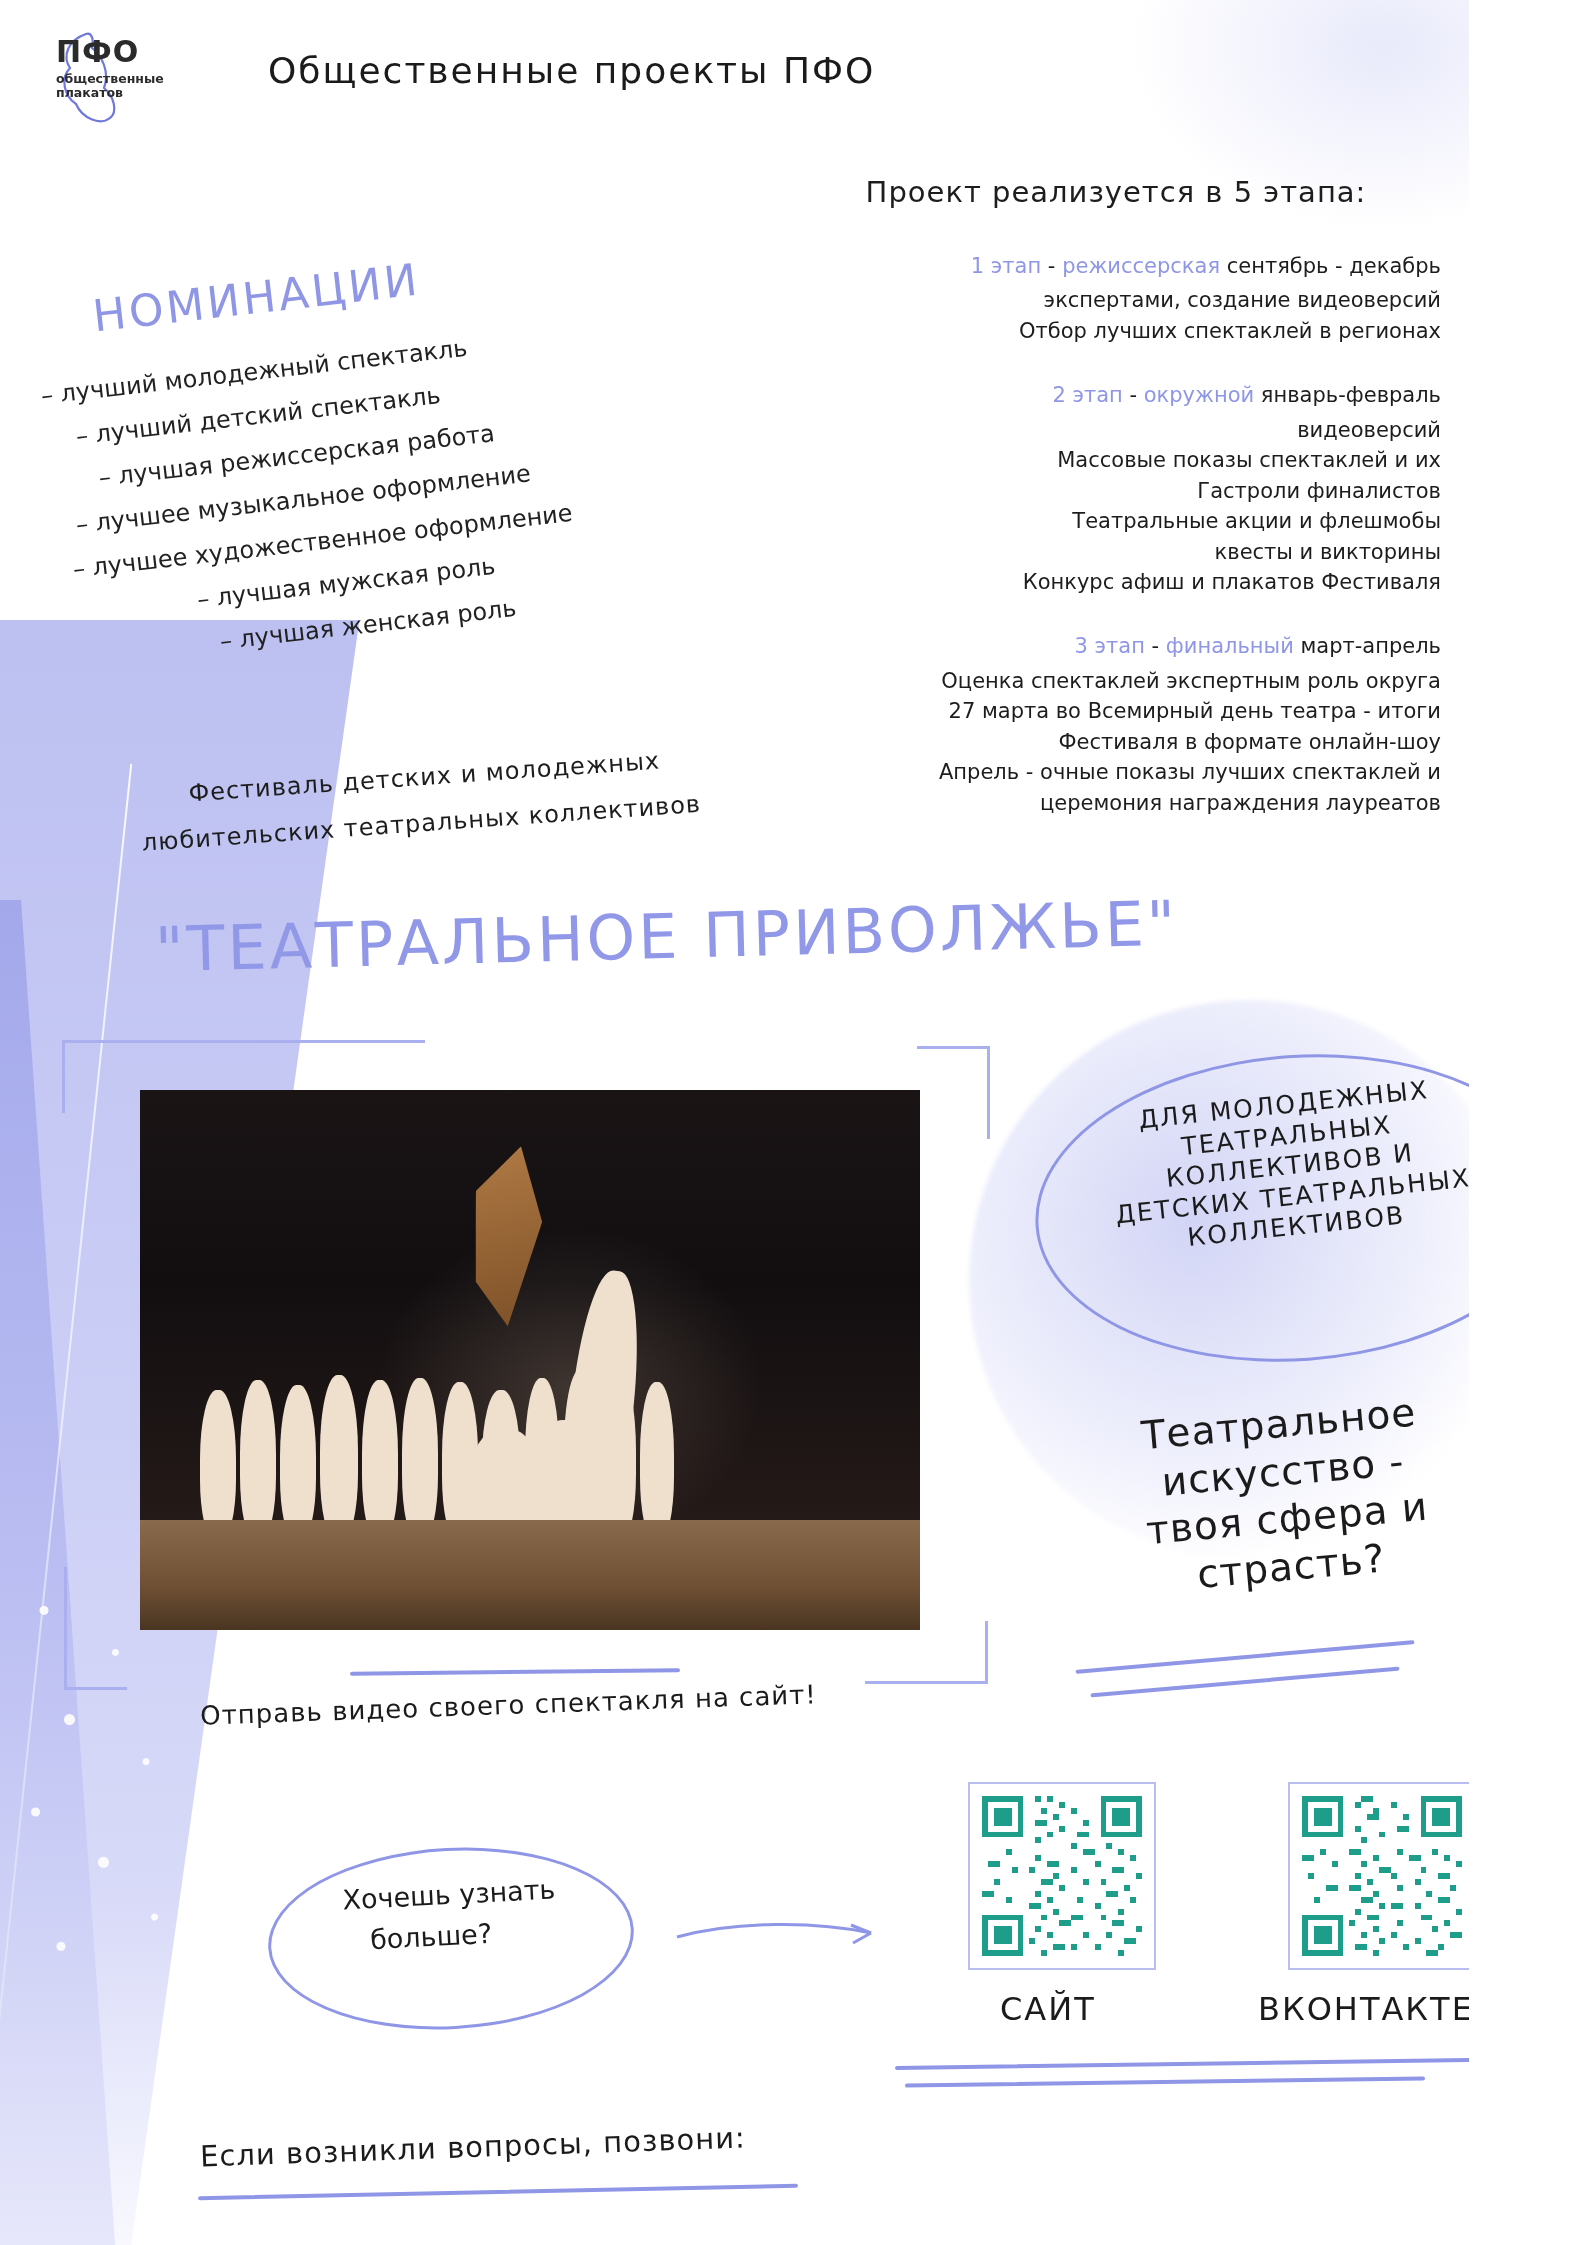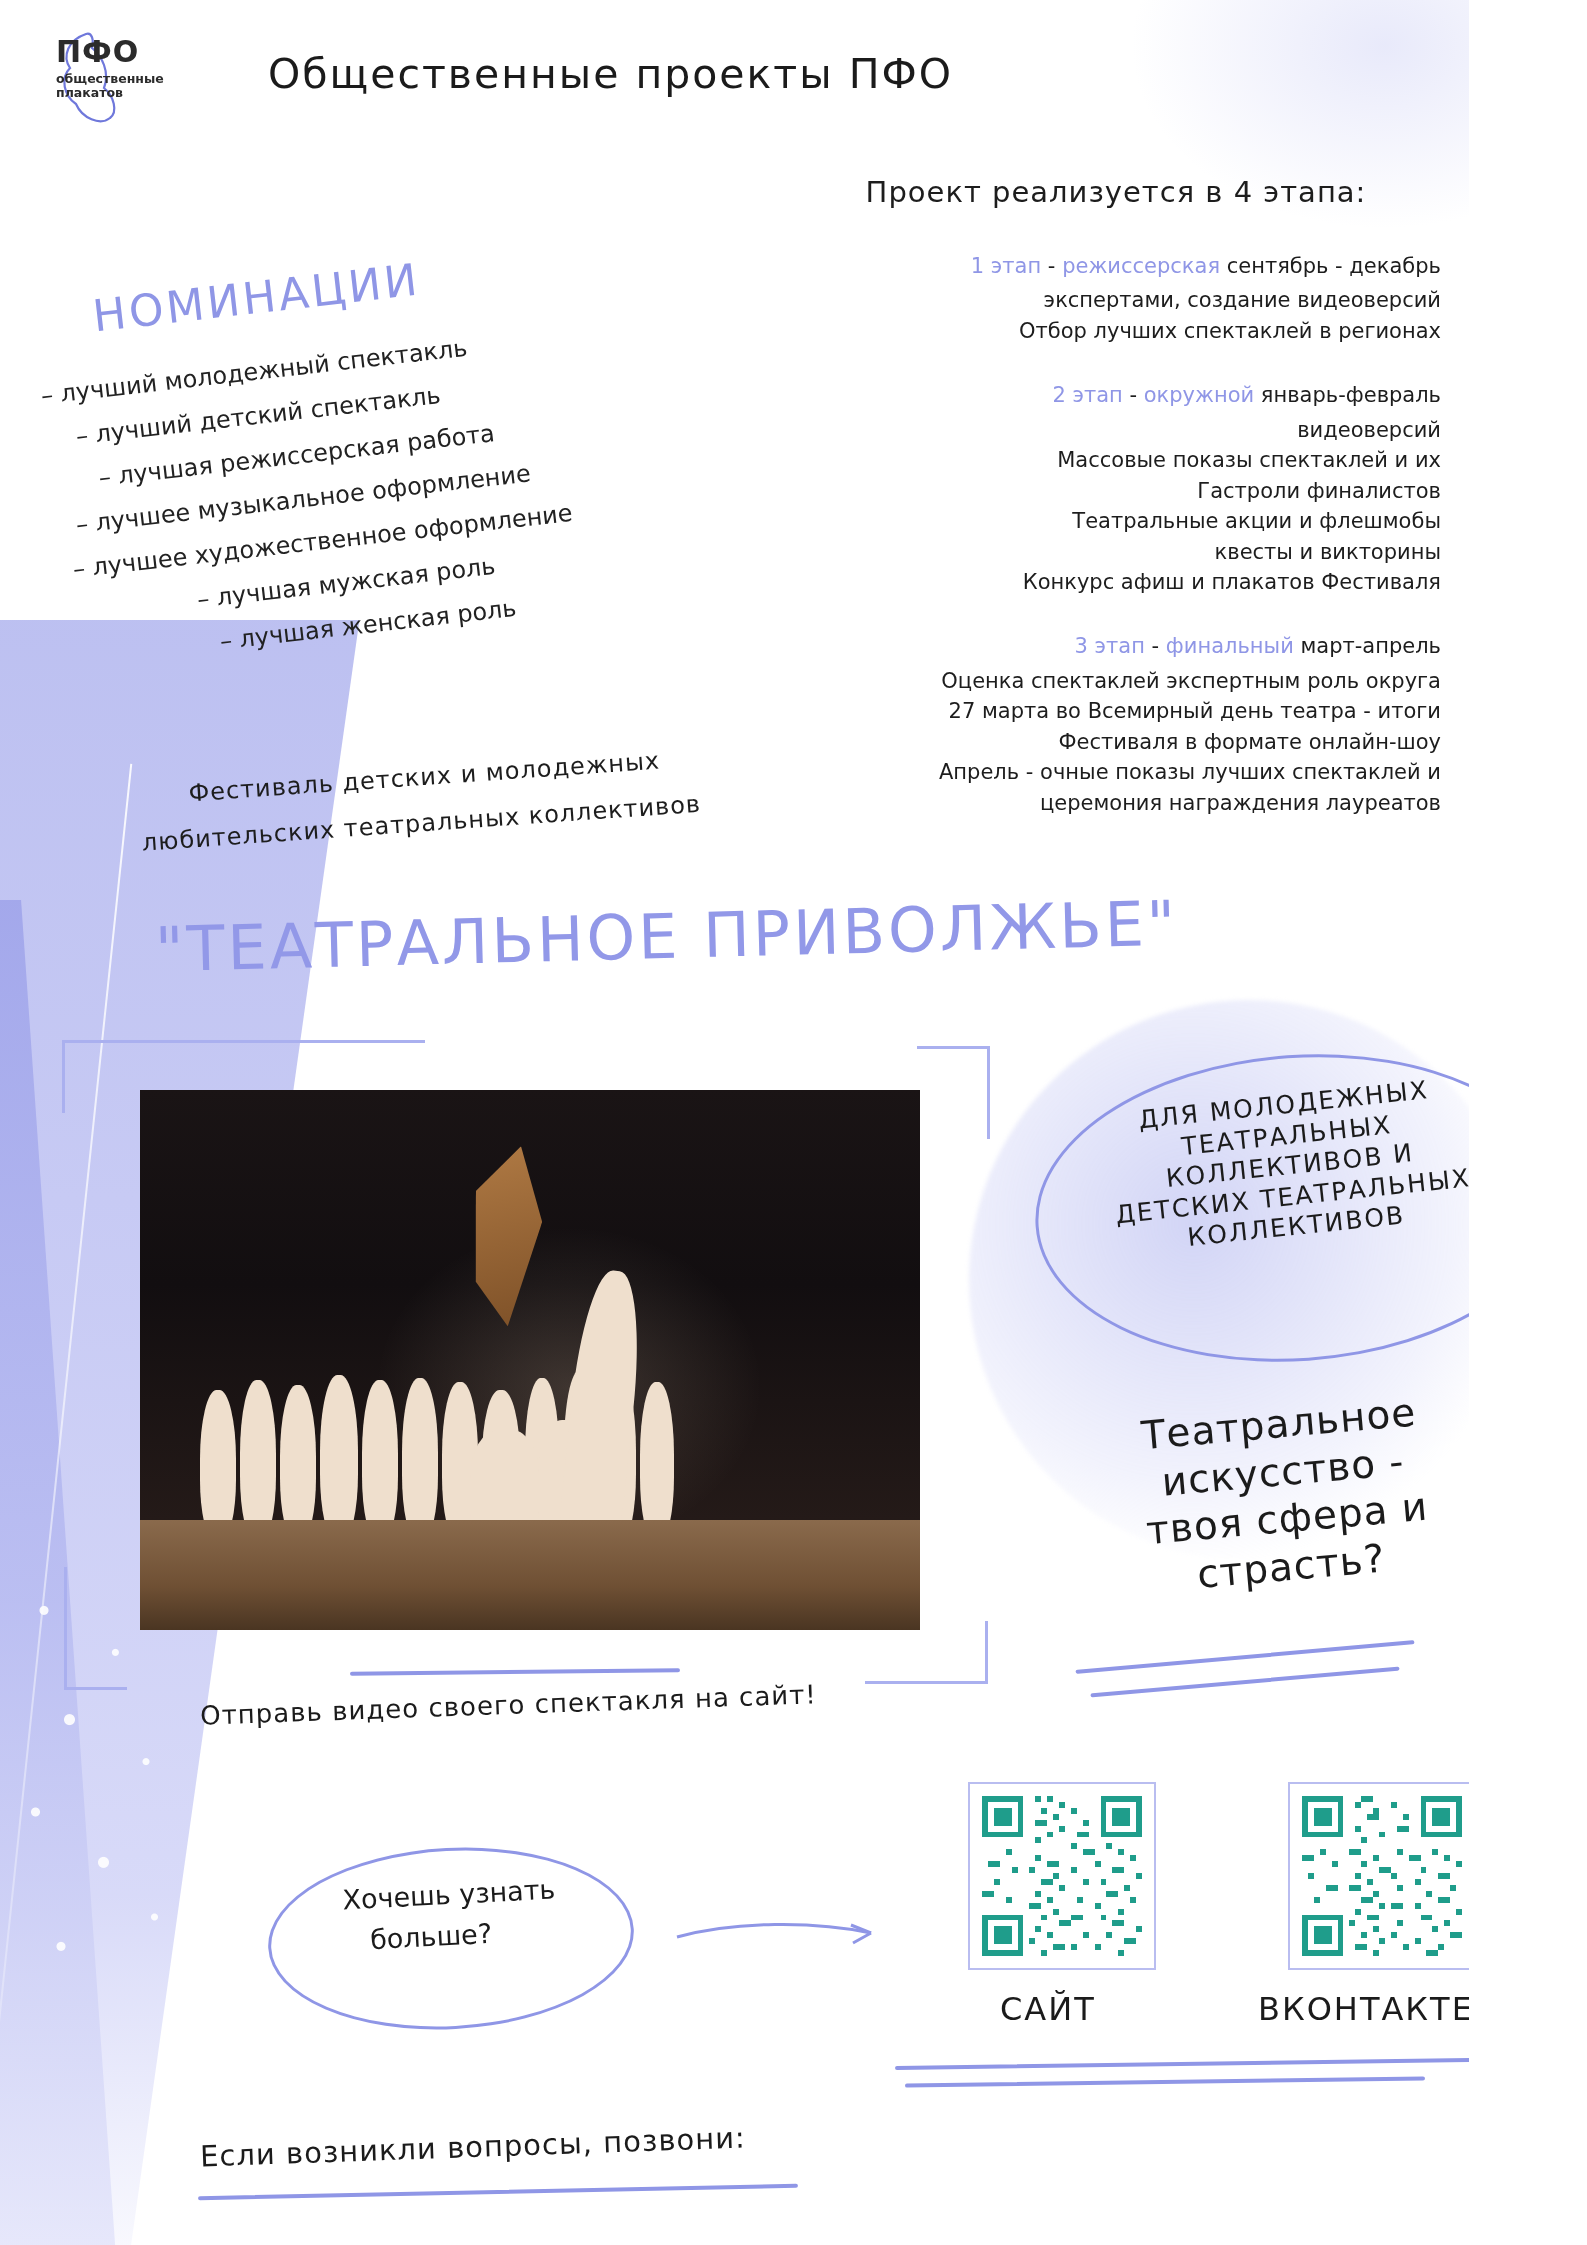--- a/index.html
+++ b/index.html
@@ -110,21 +110,21 @@
     font-size: 12.5px;
     line-height: 14px;
     font-weight: bold;
     color: #2b2b2b;
   }
   .header-title {
     position: absolute;
     left: 268px;
     top: 50px;
     font-family: "DejaVu Sans", sans-serif;
-    font-size: 41px;
+    font-size: 36px;
     letter-spacing: 2px;
     color: #1b1b1b;
   }
 
   
   .nominations-title {
     position: absolute;
     left: 92px;
     top: 272px;
     font-size: 44px;
@@ -438,21 +438,21 @@
     <div class="nom-item nom-1">– лучший молодежный спектакль</div>
     <div class="nom-item nom-2">– лучший детский спектакль</div>
     <div class="nom-item nom-3">– лучшая режиссерская работа</div>
     <div class="nom-item nom-4">– лучшее музыкальное оформление</div>
     <div class="nom-item nom-5">– лучшее художественное оформление</div>
     <div class="nom-item nom-6">– лучшая мужская роль</div>
     <div class="nom-item nom-7">– лучшая женская роль</div>
   </div>
 
   <div class="stages">
-    <div class="stages-title">Проект реализуется в 4 этапа:</div>
+    <div class="stages-title">Проект реализуется в 5 этапа:</div>
 
     <div class="stage-block">
       <div class="stage-head">
         <span class="stage-num">1 этап</span>
         <span>-</span>
         <span class="stage-kind">режиссерская</span>
         <span>сентябрь - декабрь</span>
       </div>
       <div class="stage-line">экспертами, создание видеоверсий</div>
       <div class="stage-line">Отбор лучших спектаклей в регионах</div>

